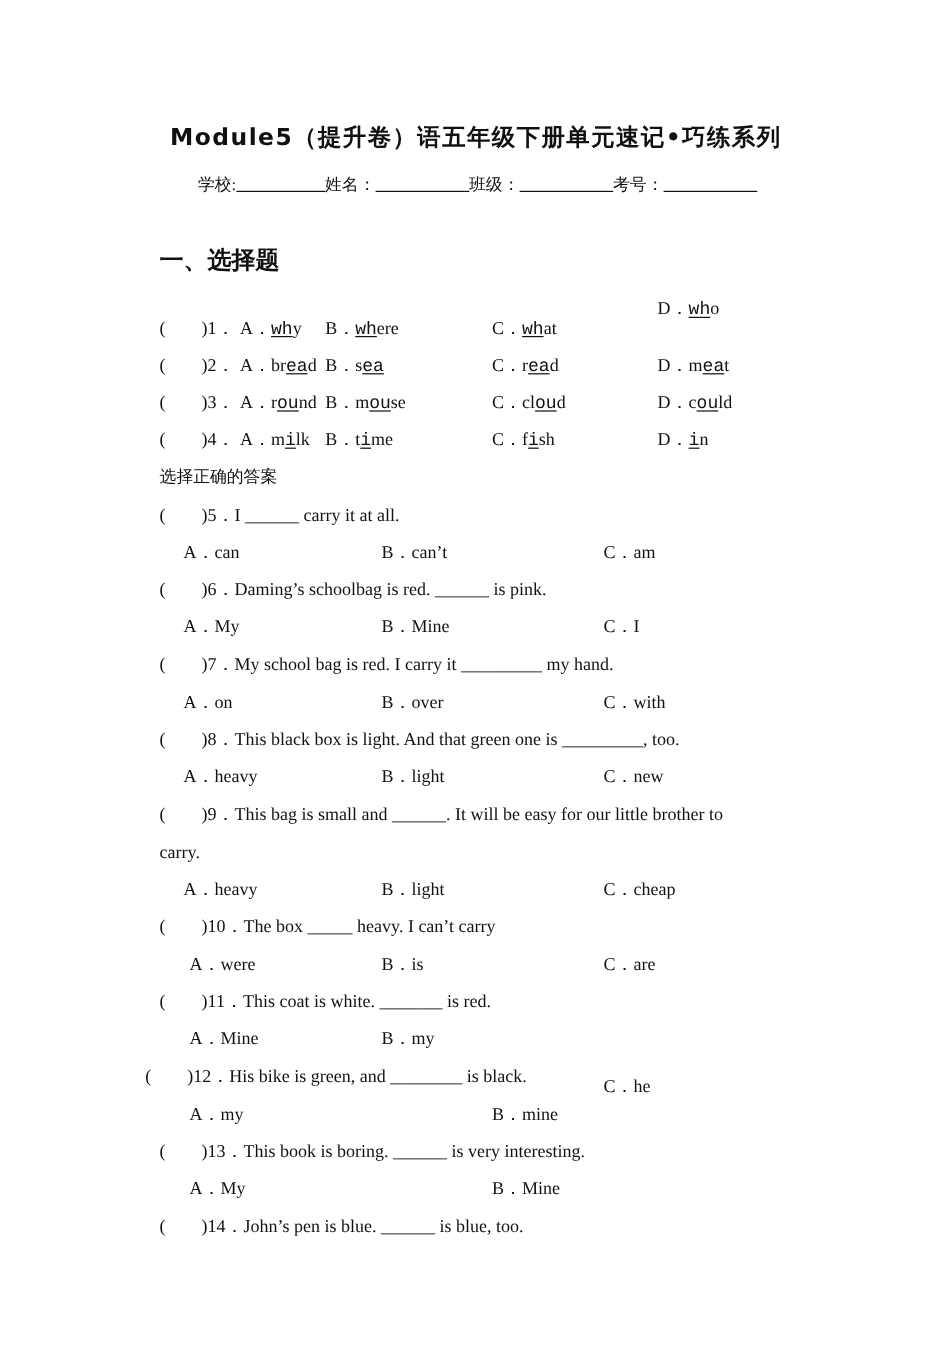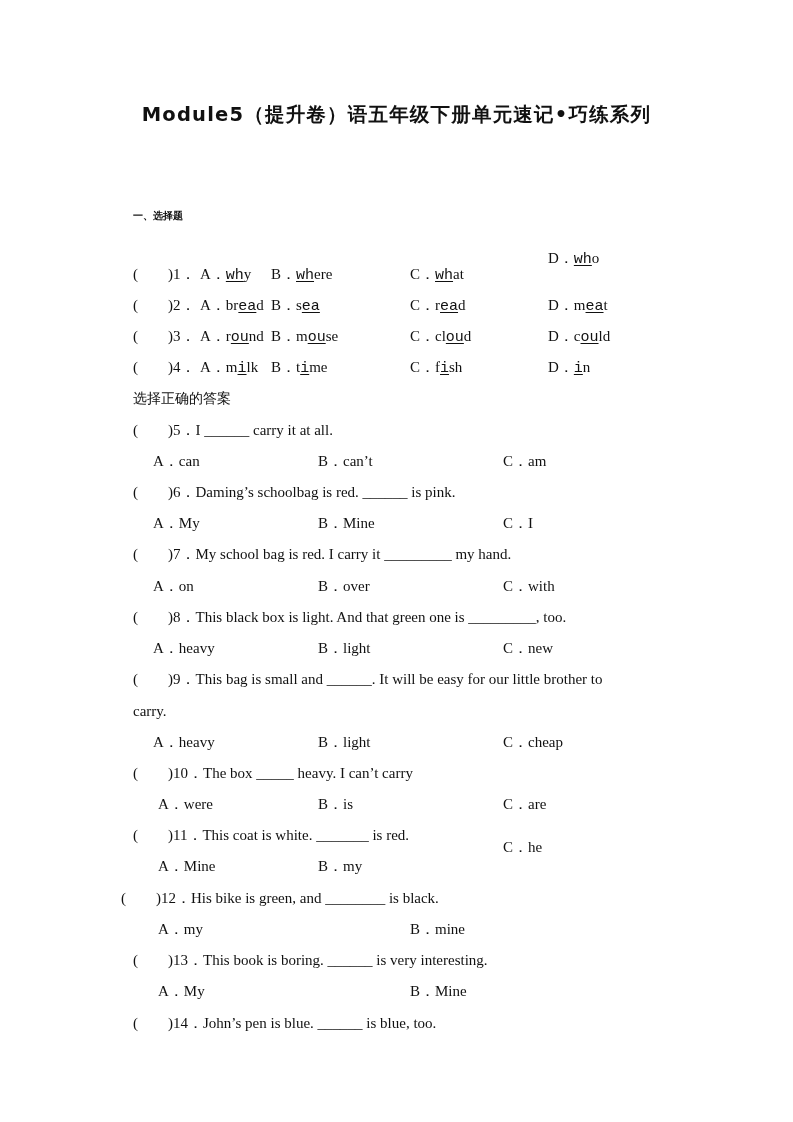--- a/index.html
+++ b/index.html
@@ -4,31 +4,34 @@
 <style>
   html, body { margin: 0; padding: 0; background: #ffffff; }
   body { width: 793px; height: 1122px; position: relative; overflow: hidden; color: #111; font-family: "Liberation Serif", "DejaVu Serif", serif; }
   .page { position: absolute; left: 0; top: 0; width: 793px; height: 1122px; }
   .title { position: absolute; left: 0; width: 793px; text-align: center; font-family: "DejaVu Sans", sans-serif; font-weight: bold; color: #111; }
   .title1 { top: 66px; font-size: 19.5px; letter-spacing: 1.2px; margin-top: 35px; }
   .title2 { top: 110px; font-size: 19px; letter-spacing: 2px; }
   .info { position: absolute; top: 145px; left: 165px; font-size: 14px; white-space: nowrap; }
   .info .blank { display: inline-block; border-bottom: 1px solid #111; height: 14px; vertical-align: -2px; }
   .abs { position: absolute; white-space: nowrap; font-size: 15px; line-height: 18px; }
-  .section { font-family: "DejaVu Sans", sans-serif; font-weight: bold; font-size: 10px; }
+  .section { font-family: "DejaVu Sans", sans-serif; font-weight: bold; font-size: 20px; }
   .instr { font-family: "DejaVu Sans", sans-serif; font-size: 14px; }
   u { text-decoration: underline; text-underline-offset: 2px; font-family: Liberation Mono, monospace; }
 </style>
 </head>
 <body>
 
 <div class="page">
 
   <div class="title title1">Module5（提升卷）语五年级下册单元速记•巧练系列</div>
 
+  <div class="info">
+    <span>学校:</span><span class="blank" style="width:74px"></span><span>姓名：</span><span class="blank" style="width:78px"></span><span>班级：</span><span class="blank" style="width:78px"></span><span>考号：</span><span class="blank" style="width:78px"></span>
+  </div>
 
   <div class="abs section" style="left:133px; top:207px;">一、选择题</div>
 
   <div id="part1">
       <div class="abs" style="left: 133px; top: 265px;">(　　)1．</div>
       <div class="abs" style="left: 200px; top: 265px;"><span>A．</span><span></span><u>wh</u><span>y</span></div>
       <div class="abs" style="left: 271px; top: 265px;"><span>B．</span><span></span><u>wh</u><span>ere</span></div>
       <div class="abs" style="left: 410px; top: 265px;"><span>C．</span><span></span><u>wh</u><span>at</span></div>
       <div class="abs" style="left: 548px; top: 249px;"><span>D．</span><span></span><u>wh</u><span>o</span></div>
       <div class="abs" style="left: 133px; top: 296px;">(　　)2．</div>
@@ -72,21 +75,21 @@
       <div class="abs" style="left: 153px; top: 733px;">A．heavy</div>
       <div class="abs" style="left: 318px; top: 733px;">B．light</div>
       <div class="abs" style="left: 503px; top: 733px;">C．cheap</div>
       <div class="abs" style="left: 133px; top: 764px;">(　　)10．The box _____ heavy. I can’t carry</div>
       <div class="abs" style="left: 158px; top: 795px;">A．were</div>
       <div class="abs" style="left: 318px; top: 795px;">B．is</div>
       <div class="abs" style="left: 503px; top: 795px;">C．are</div>
       <div class="abs" style="left: 133px; top: 826px;">(　　)11．This coat is white. _______ is red.</div>
       <div class="abs" style="left: 158px; top: 857px;">A．Mine</div>
       <div class="abs" style="left: 318px; top: 857px;">B．my</div>
-      <div class="abs" style="left: 503px; top: 838px;">C．he</div>
+      <div class="abs" style="left: 503px; top: 897px;">C．he</div>
       <div class="abs" style="left: 121px; top: 889px;">(　　)12．His bike is green, and ________ is black.</div>
       <div class="abs" style="left: 158px; top: 920px;">A．my</div>
       <div class="abs" style="left: 410px; top: 920px;">B．mine</div>
       <div class="abs" style="left: 133px; top: 951px;">(　　)13．This book is boring. ______ is very interesting.</div>
       <div class="abs" style="left: 158px; top: 982px;">A．My</div>
       <div class="abs" style="left: 410px; top: 982px;">B．Mine</div>
       <div class="abs" style="left: 133px; top: 1014px;">(　　)14．John’s pen is blue. ______ is blue, too.</div>
     </div>
 
 </div>

